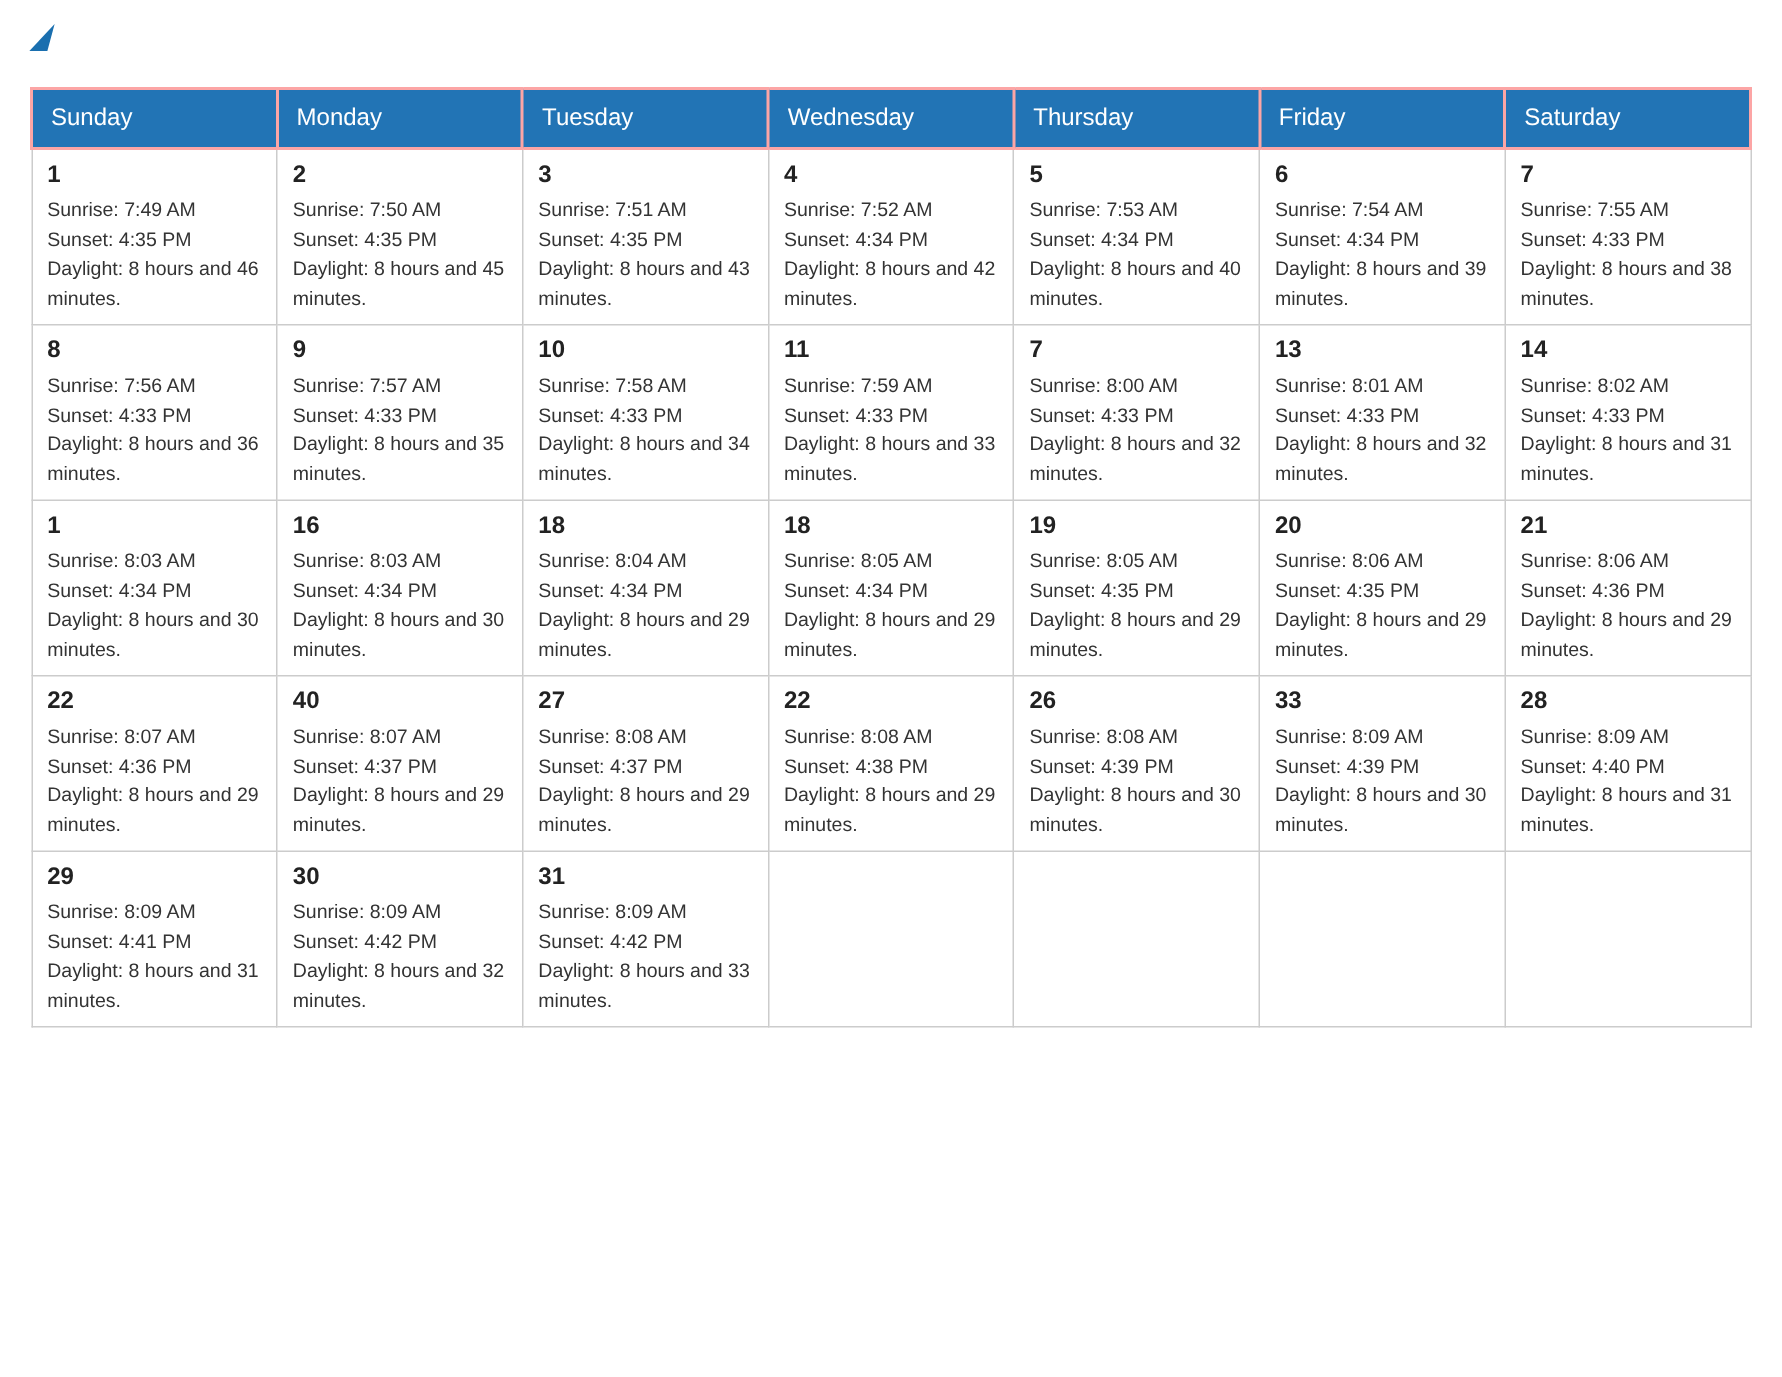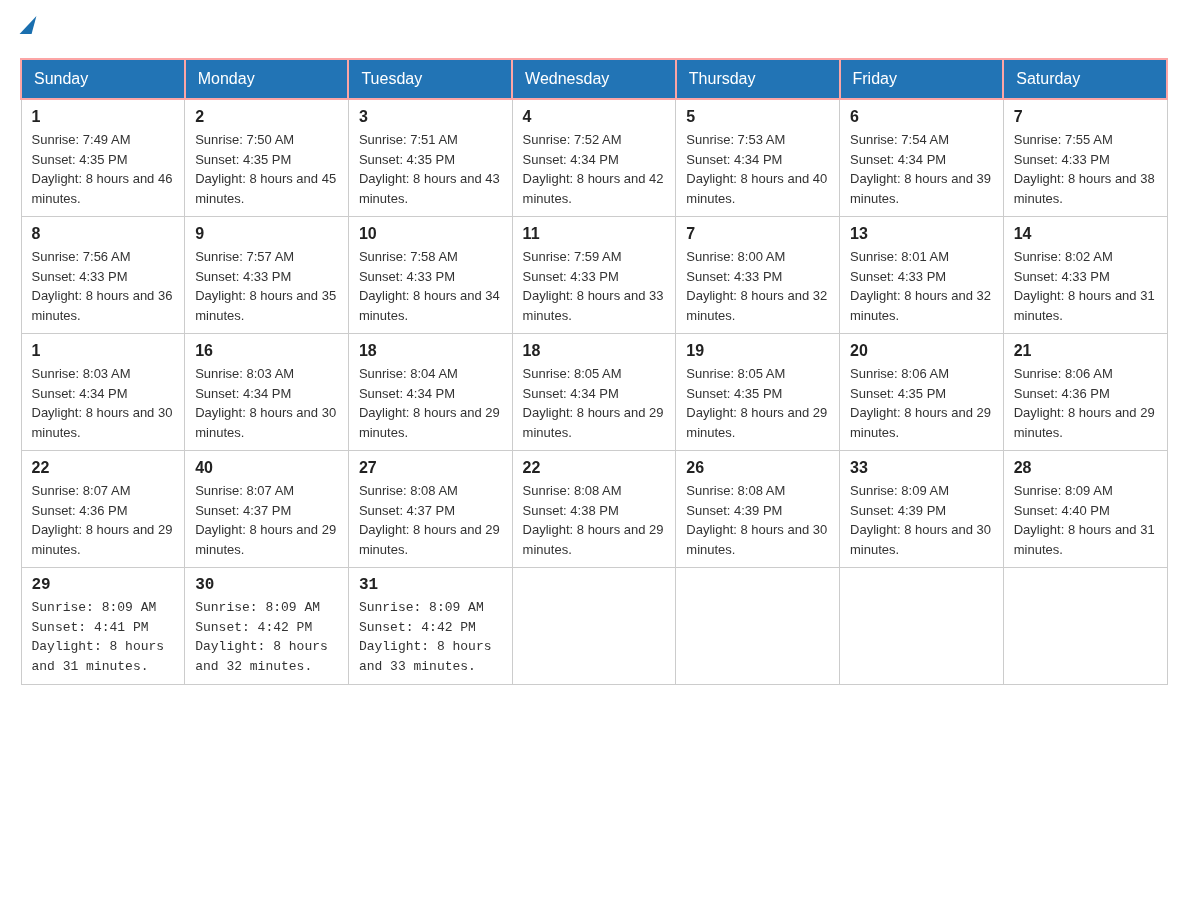--- a/index.html
+++ b/index.html
@@ -64,21 +64,20 @@
       display: block;
       margin-bottom: 4px;
     }
     .day-info {
       font-size: 13px;
       line-height: 1.5;
       color: #333;
     }
     tr:last-child td {
       height: auto;
-      font-family: Liberation Mono, monospace;
     }
     
     .logo-container {
       display: flex;
       flex-direction: row;
       align-items: flex-end;
     }
     .logo-word-general {
       font-size: 30px;
       font-weight: bold;

